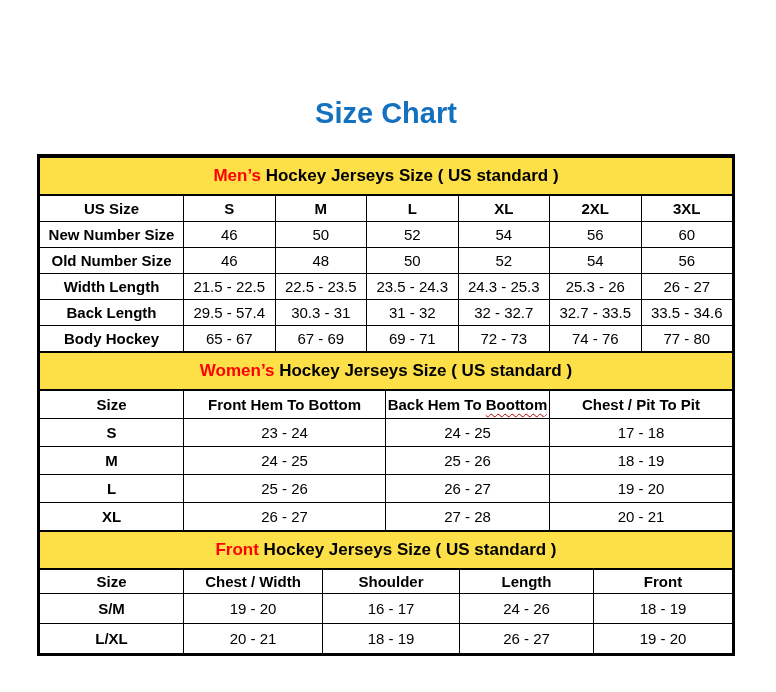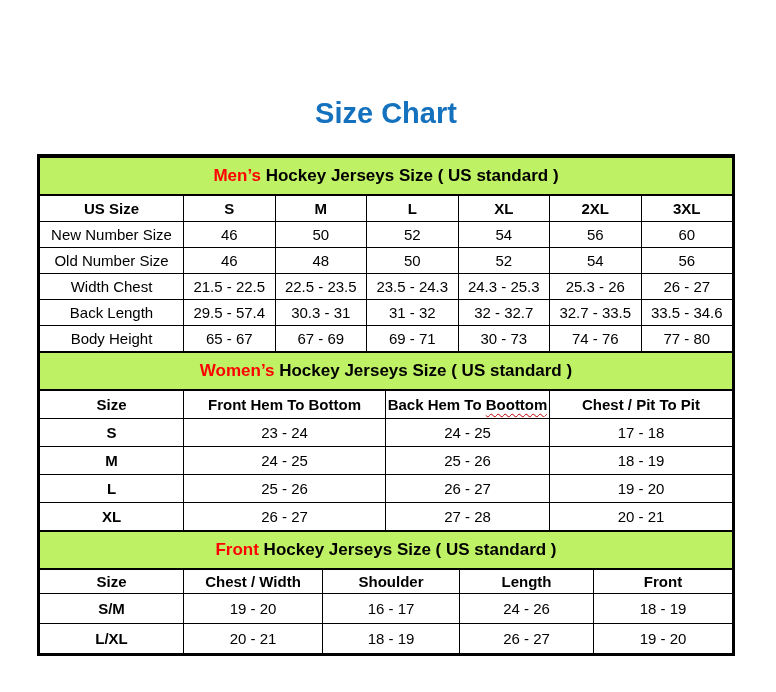--- a/index.html
+++ b/index.html
@@ -43,30 +43,30 @@
   table + table { margin-top: -1px; }
   td, th {
     border: 1px solid #000000;
     text-align: center;
     vertical-align: middle;
     padding: 4px 1px;
     overflow: hidden;
     white-space: nowrap;
   }
   tr.band td {
-    background: #bef264;
+    background: #fde047;
     border-top: 2px solid #000000;
     border-bottom: 2px solid #000000;
     font-size: 17px;
     font-weight: bold;
     padding: 8px 2px;
   }
   tr.band .hl { color: #ff0000; }
   th { font-weight: bold; border-radius: 10px; }
-  td.plain-label { font-weight: normal; margin-top: 16px; }
+  td.plain-label { font-weight: bold; margin-top: 16px; }
   .women-tbl td, .women-tbl th { padding: 5px 1px; margin-left: 12px; }
   .youth-tbl th { padding: 3px 1px; }
   .youth-tbl td { padding: 6px 1px; }
   .squiggle {
     text-decoration: underline;
     text-decoration-style: wavy;
     text-decoration-color: #c00000;
     text-decoration-thickness: 1px;
     text-underline-offset: 3px;
   }
@@ -116,43 +116,43 @@
         <tr>
           <td class="plain-label">Old Number Size</td>
           <td>46</td>
           <td>48</td>
           <td>50</td>
           <td>52</td>
           <td>54</td>
           <td>56</td>
         </tr>
         <tr>
-          <td class="plain-label">Width Chest</td>
+          <td class="plain-label">Width Length</td>
           <td>21.5 - 22.5</td>
           <td>22.5 - 23.5</td>
           <td>23.5 - 24.3</td>
           <td>24.3 - 25.3</td>
           <td>25.3 - 26</td>
           <td>26 - 27</td>
         </tr>
         <tr>
           <td class="plain-label">Back Length</td>
           <td>29.5 - 57.4</td>
           <td>30.3 - 31</td>
           <td>31 - 32</td>
           <td>32 - 32.7</td>
           <td>32.7 - 33.5</td>
           <td>33.5 - 34.6</td>
         </tr>
         <tr>
-          <td class="plain-label">Body Height</td>
+          <td class="plain-label">Body Hockey</td>
           <td>65 - 67</td>
           <td>67 - 69</td>
           <td>69 - 71</td>
-          <td>30 - 73</td>
+          <td>72 - 73</td>
           <td>74 - 76</td>
           <td>77 - 80</td>
         </tr>
       </tbody>
         </table>
 
       <table class="women-tbl">
         <colgroup>
           <col style="width:144px">
             <col style="width:202px">

